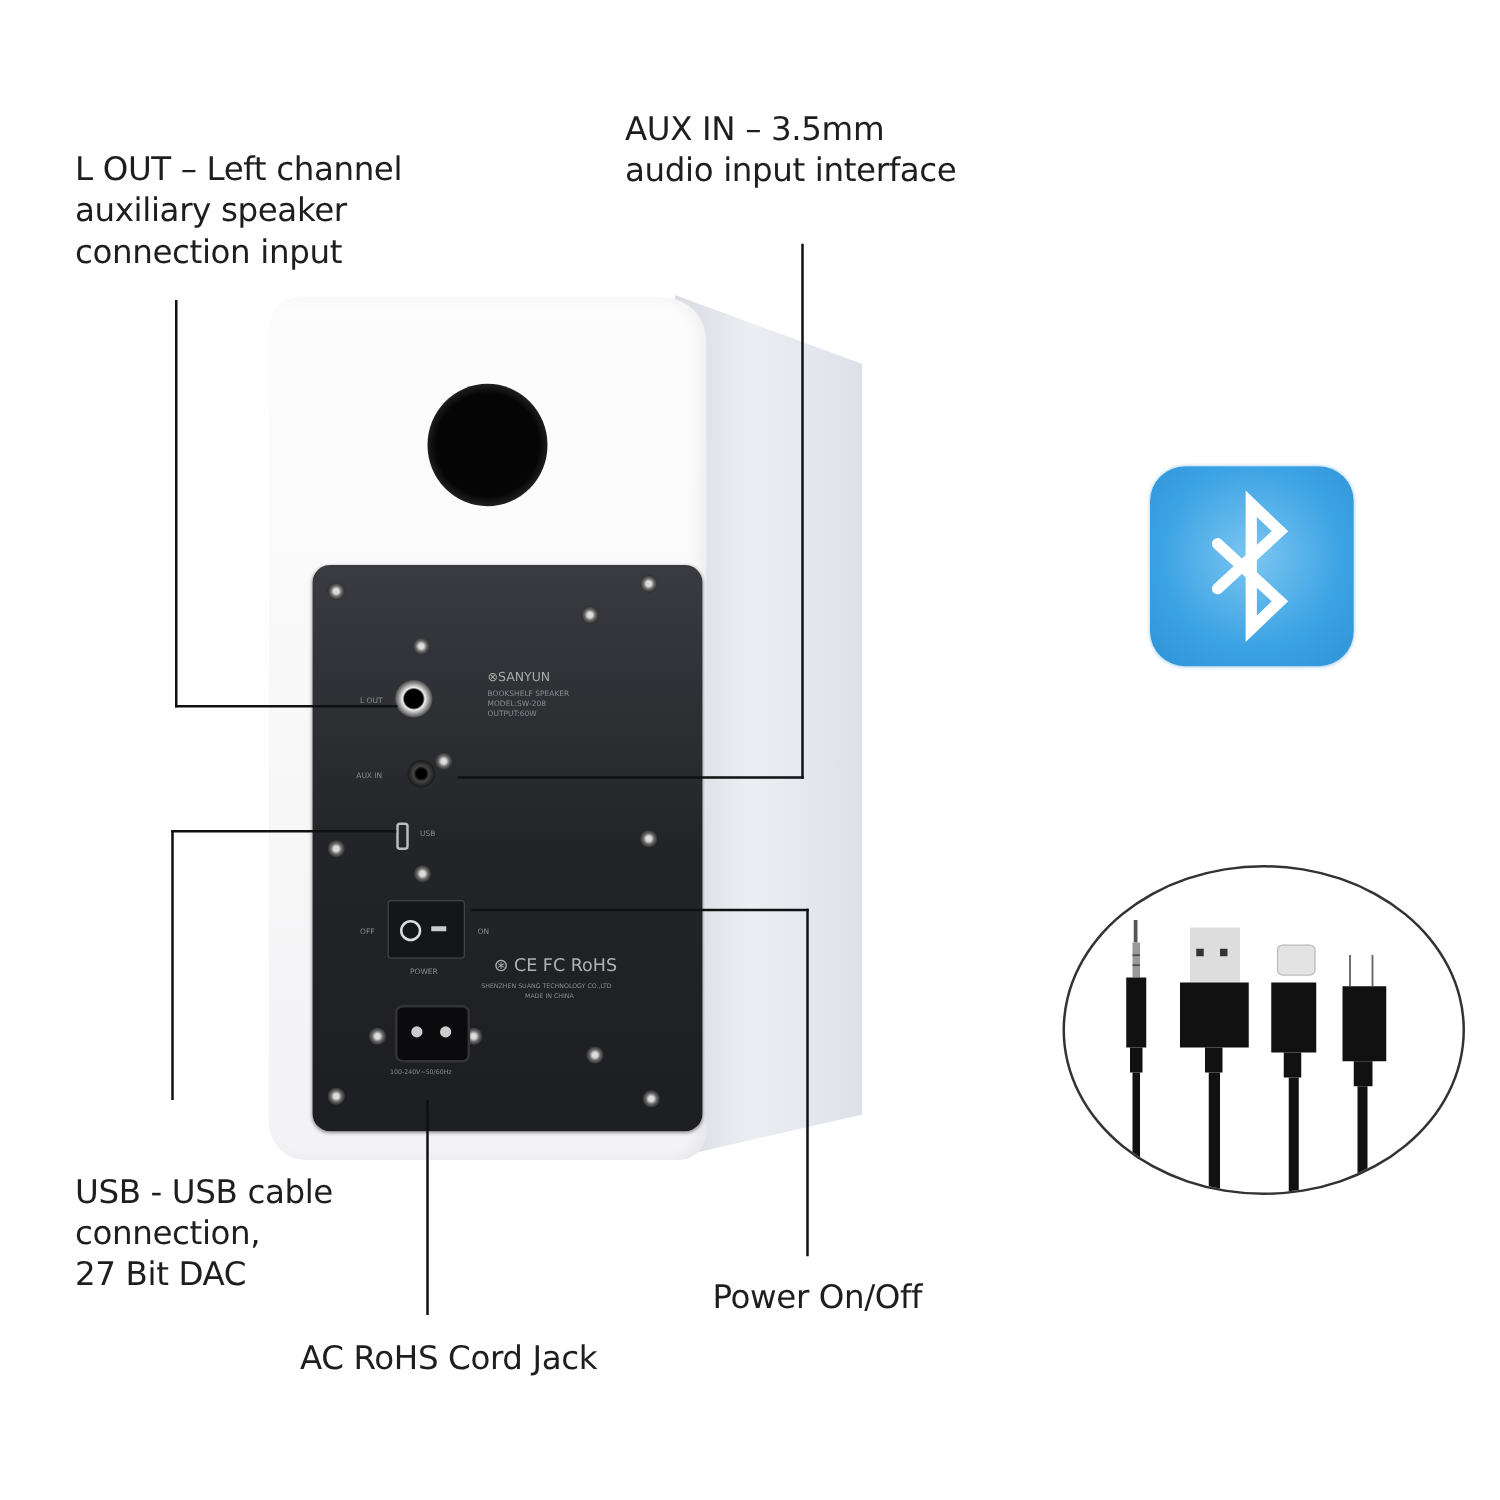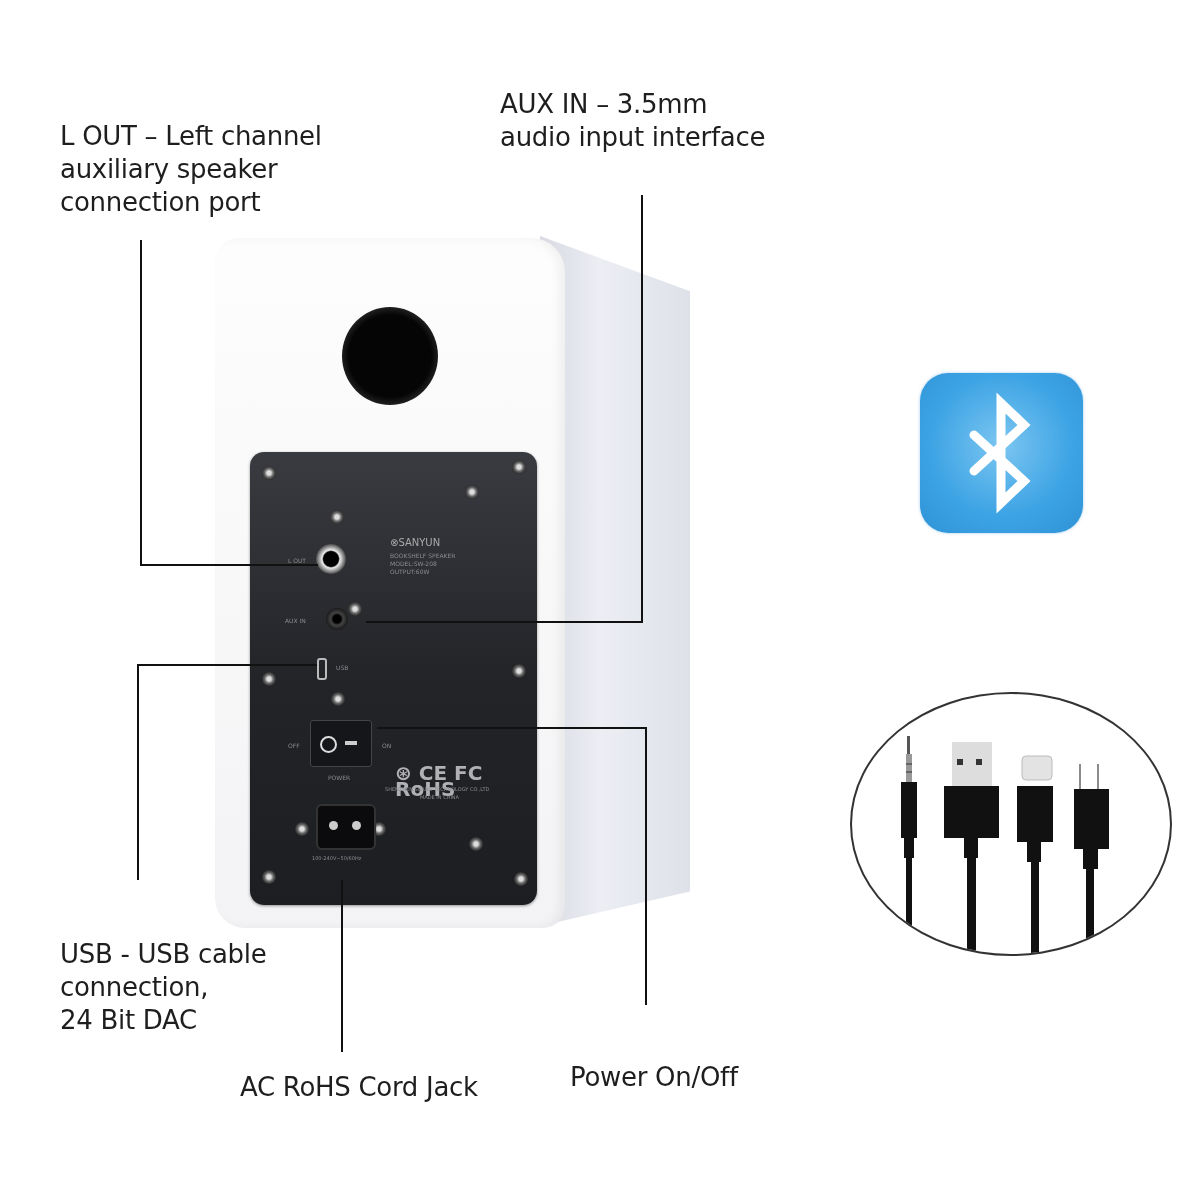--- a/index.html
+++ b/index.html
@@ -6,21 +6,21 @@
   body{width:1200px;height:1200px;position:relative;overflow:hidden;font-family:"DejaVu Sans","Liberation Sans",sans-serif;color:#222;}
   .abs{position:absolute;}
   .label{position:absolute;font-size:26px;line-height:33px;color:#1e1e1e;letter-spacing:-0.3px;white-space:pre-line;}
   .line{position:absolute;background:#111;}
   .speaker-side{position:absolute;left:540px;top:236px;width:150px;height:690px;
      background:linear-gradient(90deg,#d9dae2 0%,#eceef4 40%,#dfe1e9 100%);
      clip-path:polygon(0 0,100% 8%,100% 95%,0 100%);}
   .speaker-front{position:absolute;left:215px;top:238px;width:350px;height:690px;background:linear-gradient(180deg,#fdfdfd,#f3f3f5);
      border-radius:24px 34px 22px 30px;box-shadow:inset -6px 0 10px rgba(0,0,0,0.05);}
   .port{position:absolute;left:342px;top:307px;width:96px;height:98px;border-radius:50%;background:radial-gradient(circle at 50% 50%,#050505 60%,#222 72%,#bbb 80%,#fff 86%);}
-  .panel{position:absolute;left:250px;top:452px;width:287px;height:453px;background:linear-gradient(180deg,#3a3b40,#232428 50%,#1d1e22);border-radius:14px;box-shadow:0 1px 3px rgba(0,0,0,0.4);}
+  .panel{position:absolute;left:250px;top:452px;width:312px;height:453px;background:linear-gradient(180deg,#3a3b40,#232428 50%,#1d1e22);border-radius:14px;box-shadow:0 1px 3px rgba(0,0,0,0.4);}
   .screw{position:absolute;width:14px;height:14px;border-radius:50%;background:radial-gradient(circle,#ddd 20%,#666 45%,#222 75%);}
   .tiny{position:absolute;color:#8a8b90;font-size:6px;line-height:8px;font-family:"DejaVu Sans",sans-serif;}
   .jack{position:absolute;border-radius:50%;}
   .bt{position:absolute;left:920px;top:373px;width:163px;height:160px;border-radius:28px;
       background:radial-gradient(circle at 50% 45%,#7cc6f1,#3ca3e4 60%,#2f93d6);box-shadow:0 0 3px rgba(60,150,220,0.5);}
   .circle{position:absolute;left:850px;top:692px;width:318px;height:260px;border:2px solid #333;border-radius:50%;overflow:hidden;background:#fff;}
 </style>
 </head>
 <body>
 
@@ -58,21 +58,21 @@
   <div class="tiny" style="left:86px;top:212px">USB</div>
 
   <div class="tiny" style="left:38px;top:290px">OFF</div>
   <div class="abs" style="left:60px;top:268px;width:60px;height:45px;background:#15161a;border:1px solid #444;border-radius:3px;">
     <div class="abs" style="left:9px;top:15px;width:13px;height:13px;border-radius:50%;border:2px solid #ddd;"></div>
     <div class="abs" style="left:34px;top:20px;width:12px;height:4px;background:#ccc;"></div>
   </div>
   <div class="tiny" style="left:132px;top:290px">ON</div>
   <div class="tiny" style="left:78px;top:322px">POWER</div>
 
-  <div class="tiny" style="left:145px;top:313px;font-size:20px;line-height:16px;color:#b0b0b5;font-weight:bold">⊛ CE FC RoHS</div>
+  <div class="tiny" style="left:145px;top:313px;font-size:14px;line-height:16px;color:#b0b0b5;font-weight:normal">⊛ CE FC RoHS</div>
   <div class="tiny" style="left:135px;top:333px;font-size:5px">SHENZHEN SUANG TECHNOLOGY CO.,LTD</div>
   <div class="tiny" style="left:170px;top:341px;font-size:5px">MADE IN CHINA</div>
 
   <div class="abs" style="left:66px;top:352px;width:56px;height:42px;background:#0b0b0d;border:2px solid #333;border-radius:6px;">
     <div class="abs" style="left:11px;top:15px;width:9px;height:9px;border-radius:50%;background:#ccc;"></div>
     <div class="abs" style="left:34px;top:15px;width:9px;height:9px;border-radius:50%;background:#ccc;"></div>
   </div>
   <div class="tiny" style="left:62px;top:402px;font-size:5px">100-240V~50/60Hz</div>
 </div>
 
@@ -85,27 +85,27 @@
 <div class="line" style="left:137px;top:664px;width:2px;height:216px"></div>
 <div class="line" style="left:137px;top:664px;width:180px;height:2px"></div>
 
 <div class="line" style="left:377px;top:727px;width:270px;height:2px"></div>
 <div class="line" style="left:645px;top:727px;width:2px;height:278px"></div>
 
 <div class="line" style="left:341px;top:880px;width:2px;height:172px"></div>
 
 <div class="label" style="left:60px;top:120px">L OUT  –  Left channel
 auxiliary speaker
-connection port</div>
+connection input</div>
 <div class="label" style="left:500px;top:88px">AUX IN  –  3.5mm
 audio input interface</div>
 <div class="label" style="left:60px;top:938px">USB - USB cable
 connection,
-24 Bit DAC</div>
-<div class="label" style="left:570px;top:1061px">Power On/Off</div>
+27 Bit DAC</div>
+<div class="label" style="left:570px;top:1022px">Power On/Off</div>
 <div class="label" style="left:240px;top:1071px">AC RoHS Cord Jack</div>
 
 <div class="bt">
   <svg width="163" height="160" viewBox="0 0 163 160">
     <path d="M54 62 L104 108 L81 130 L81 30 L104 52 L54 98" fill="none" stroke="#fff" stroke-width="9" stroke-linejoin="miter" stroke-linecap="round"></path>
   </svg>
 </div>
 
 <div class="circle">
   <svg width="318" height="260" viewBox="0 0 318 260">

